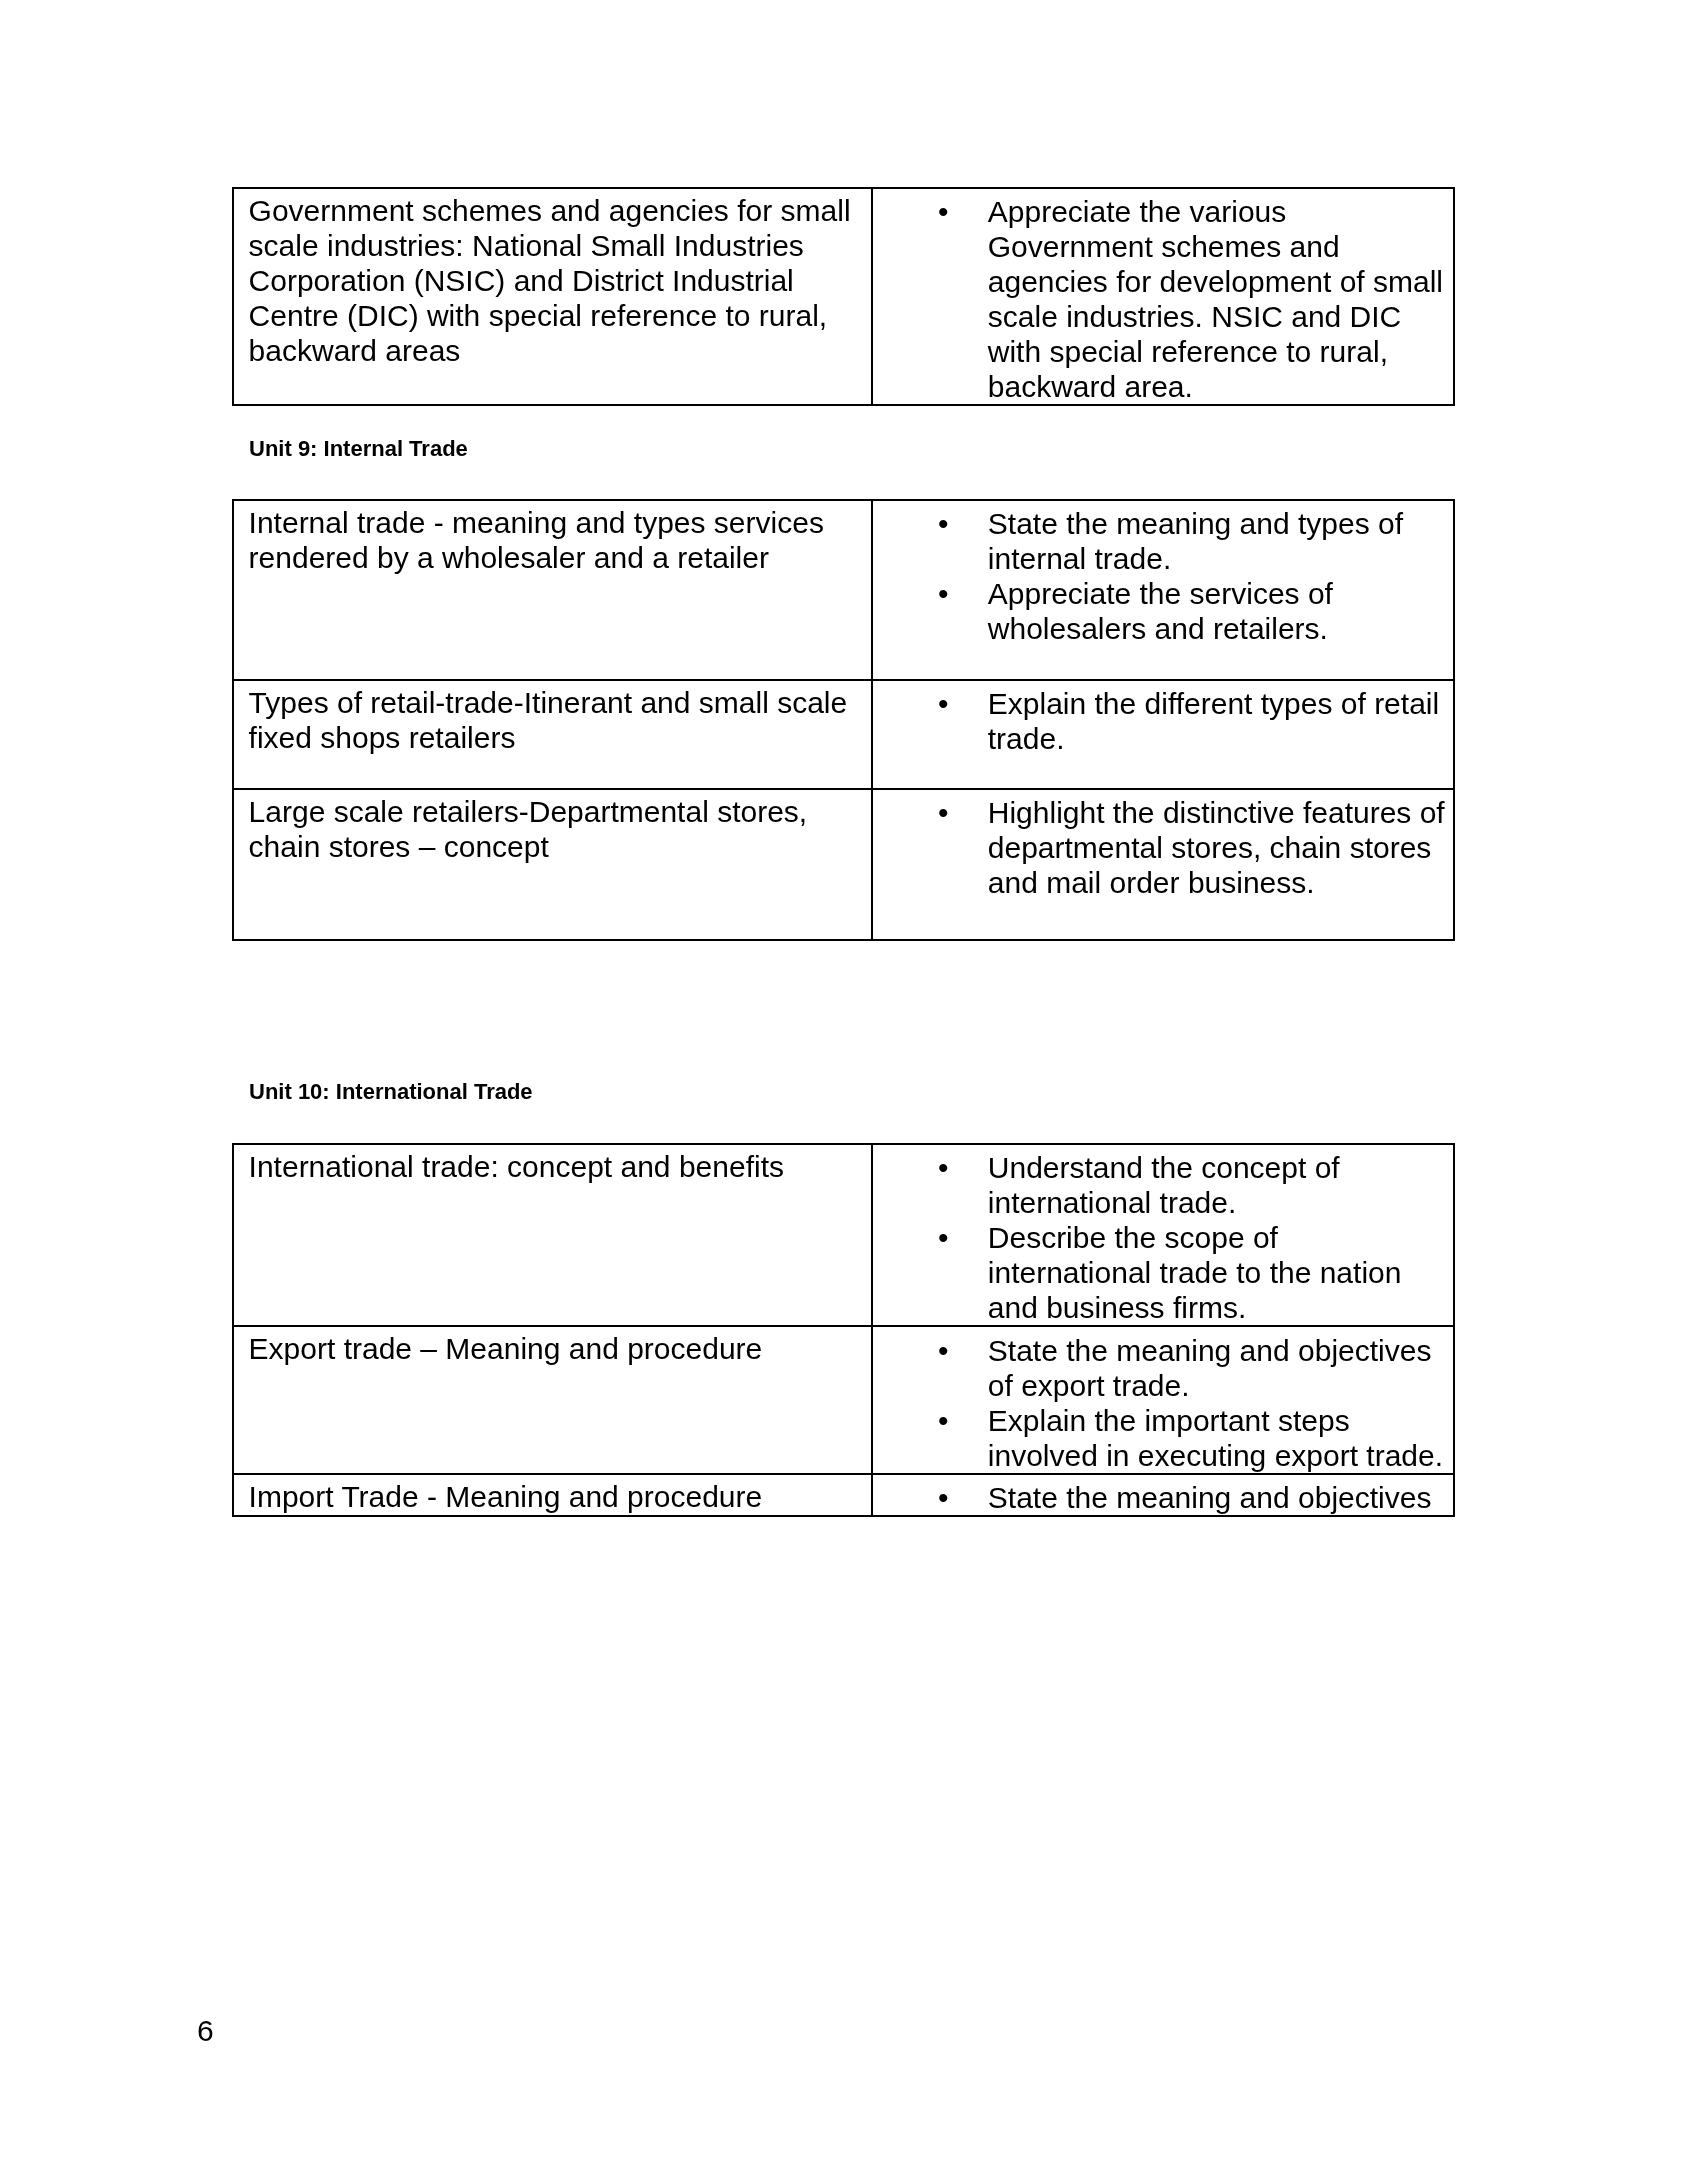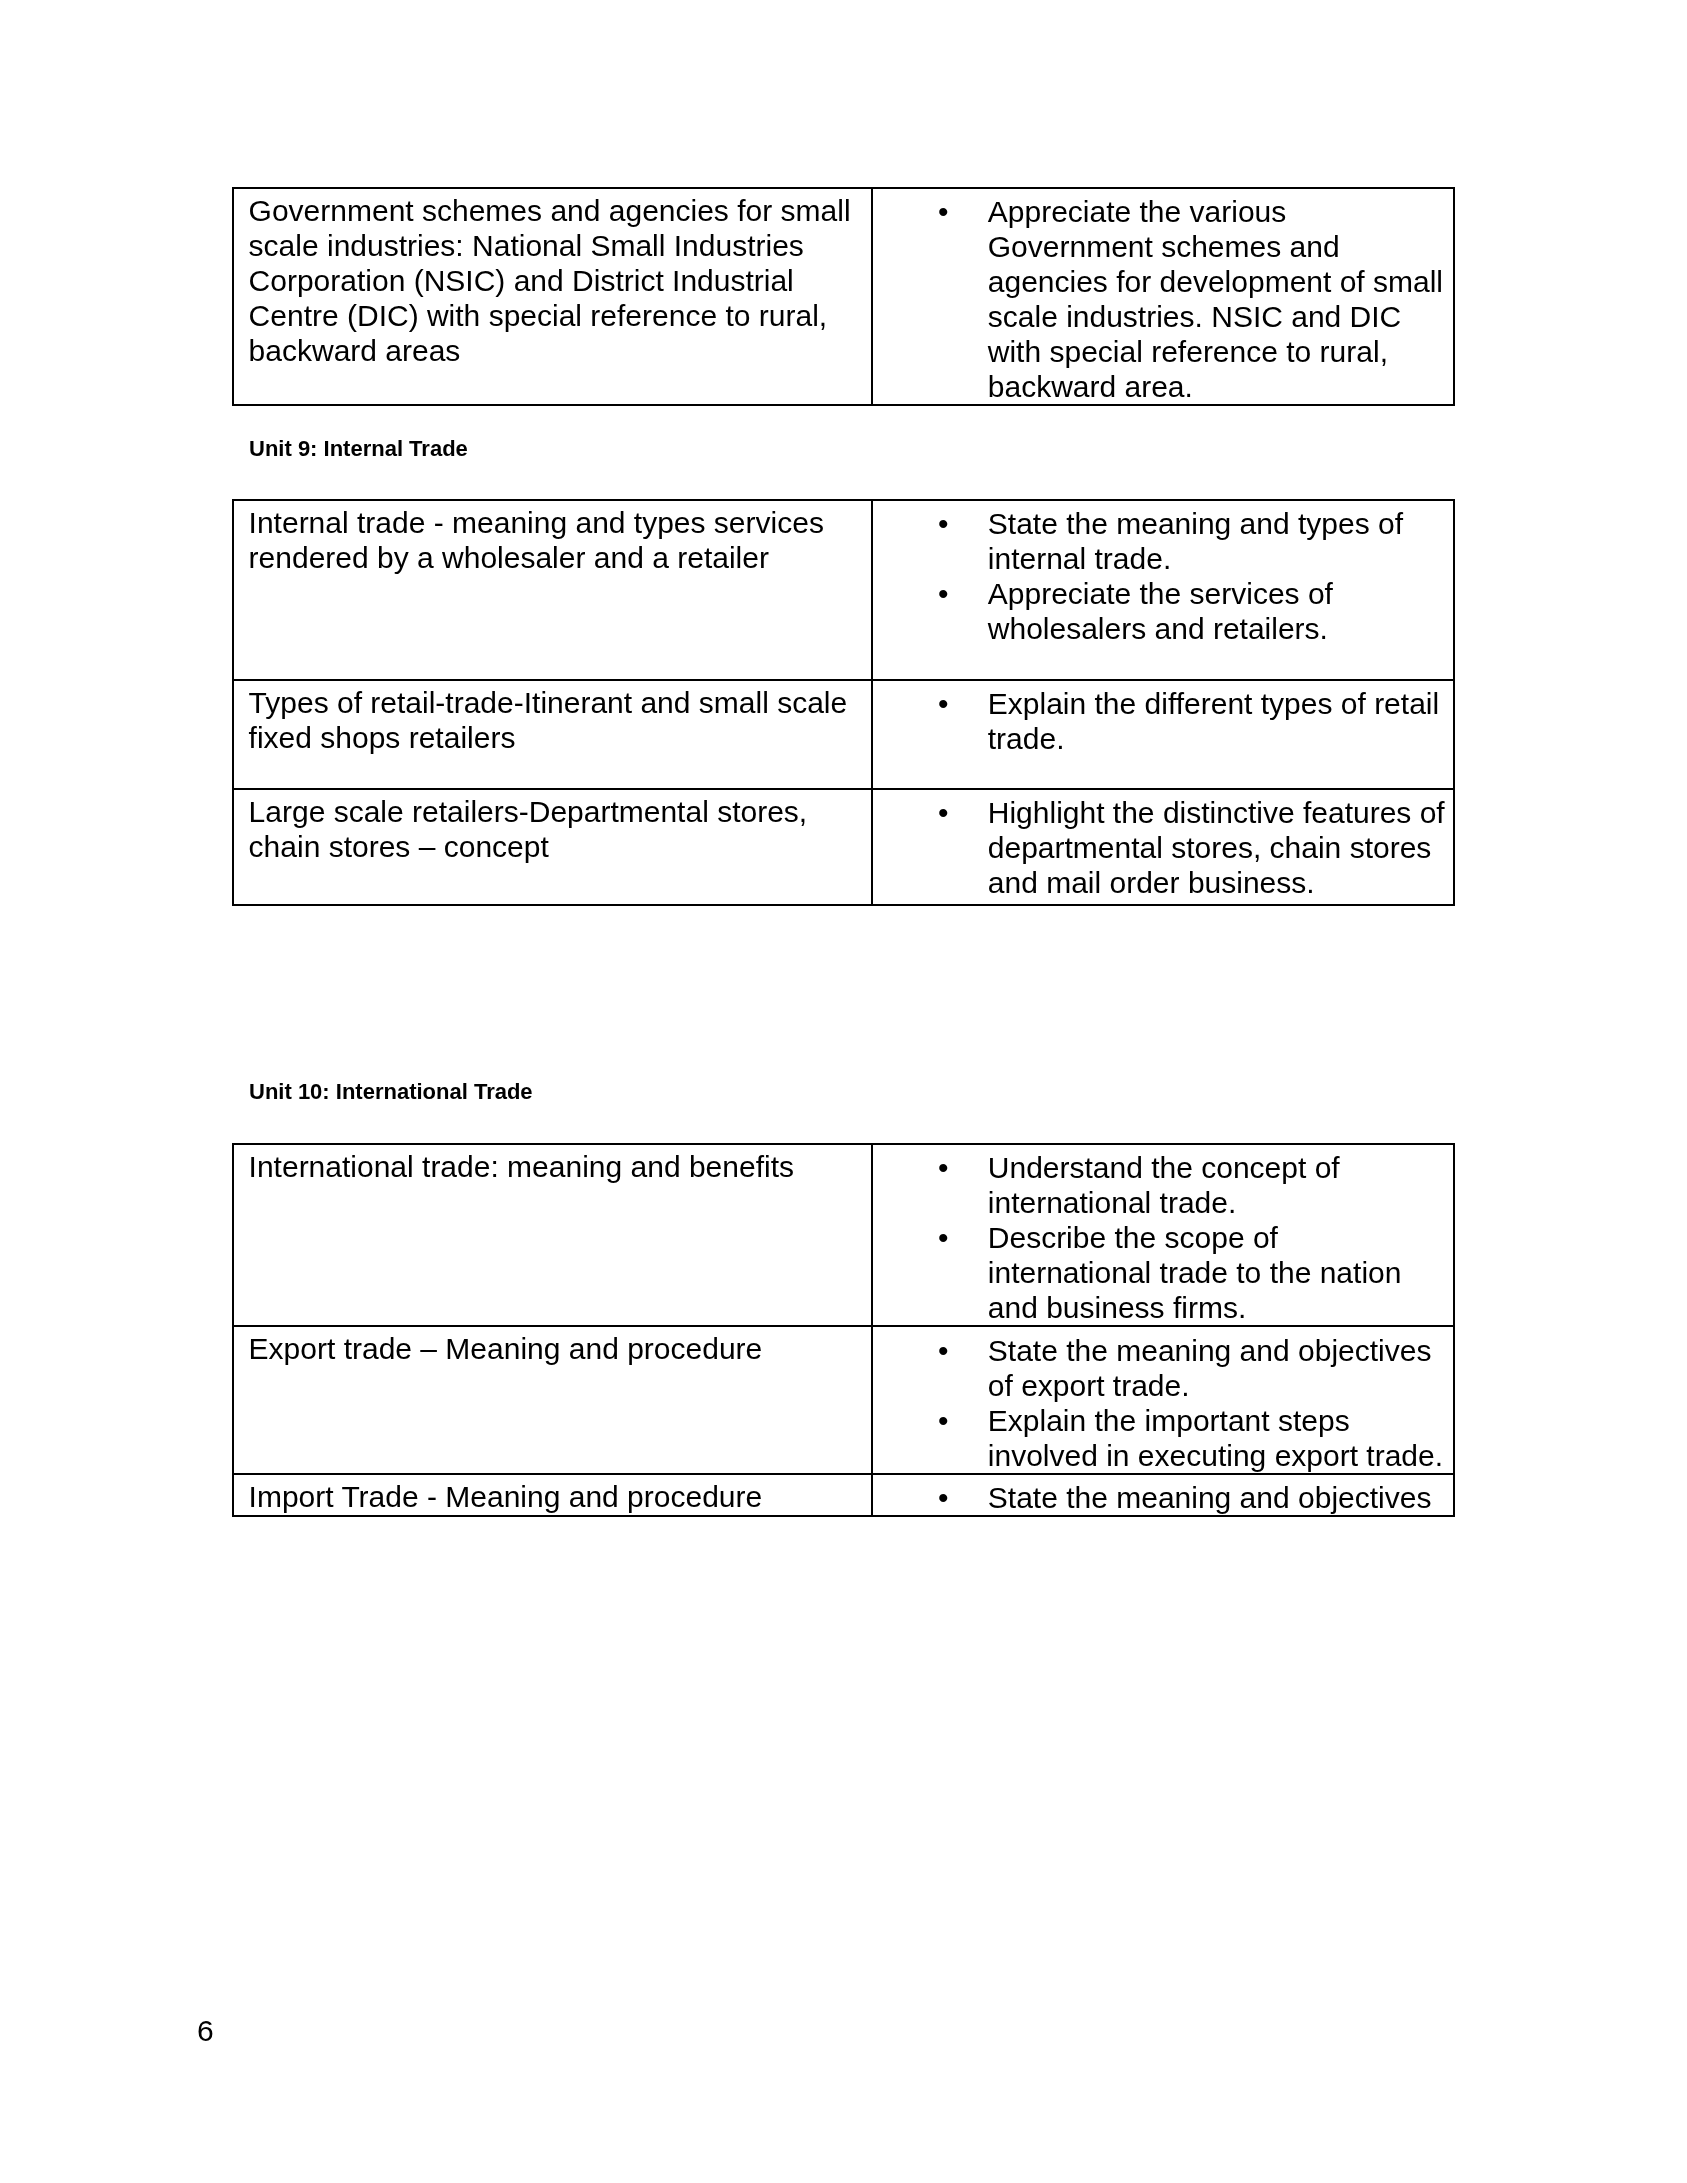--- a/index.html
+++ b/index.html
@@ -106,36 +106,36 @@
       </td>
     </tr>
     <tr style="height:109px;padding-left:44px;">
       <td class="content">Types of retail-trade-Itinerant and small scale fixed shops retailers</td>
       <td class="outcomes">
         <ul class="outcome-list">
           <li><span class="bullet">•</span><span>Explain the different types of retail trade.</span></li>
         </ul>
       </td>
     </tr>
-    <tr style="height:116px;">
+    <tr style="height:151px;">
       <td class="content">Large scale retailers-Departmental stores, chain stores – concept</td>
       <td class="outcomes">
         <ul class="outcome-list">
           <li><span class="bullet">•</span><span>Highlight the distinctive features of departmental stores, chain stores and mail order business.</span></li>
         </ul>
       </td>
     </tr>
   </tbody>
     </table>
 
   <h2 class="unit-heading" style="top:1074px;">Unit 10: International Trade</h2>
   <table class="syllabus" style="top:1143px;">
     <tbody>
         <tr style="height:179px;">
-      <td class="content">International trade: meaning and benefits</td>
+      <td class="content">International trade: concept and benefits</td>
       <td class="outcomes">
         <ul class="outcome-list">
           <li><span class="bullet">•</span><span>Understand the concept of international trade.</span></li>
           <li><span class="bullet">•</span><span>Describe the scope of international trade to the nation and business firms.</span></li>
         </ul>
       </td>
     </tr>
     <tr style="height:146px;">
       <td class="content">Export trade – Meaning and procedure</td>
       <td class="outcomes">

